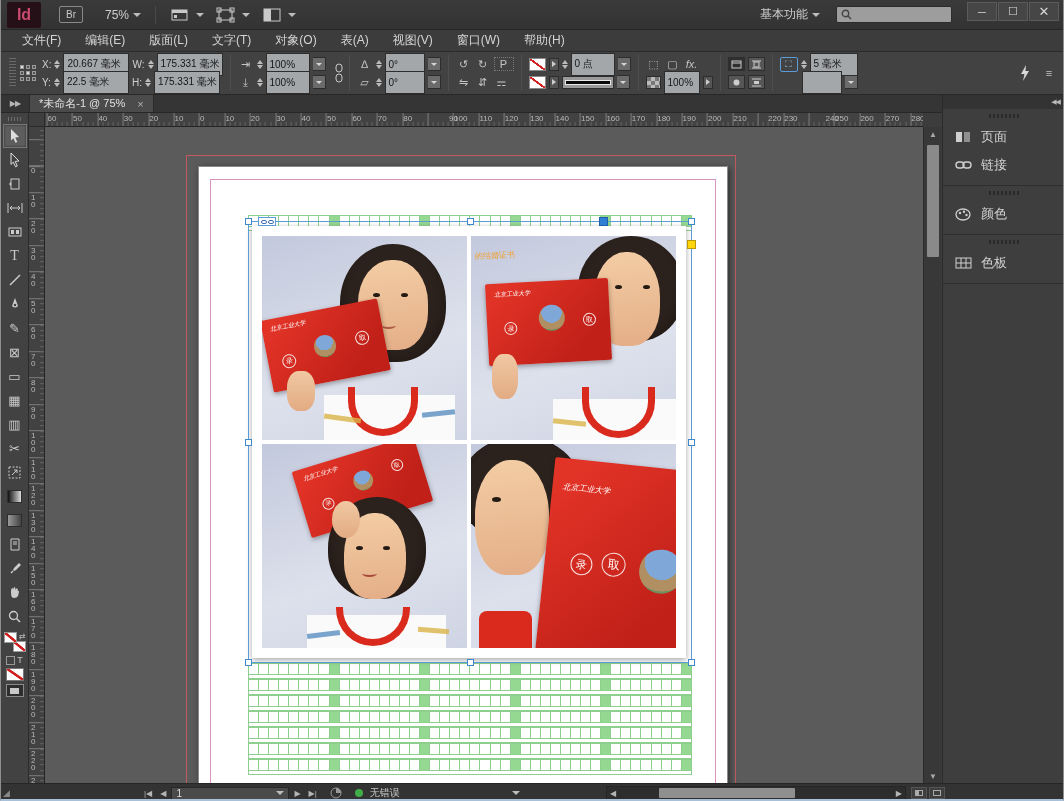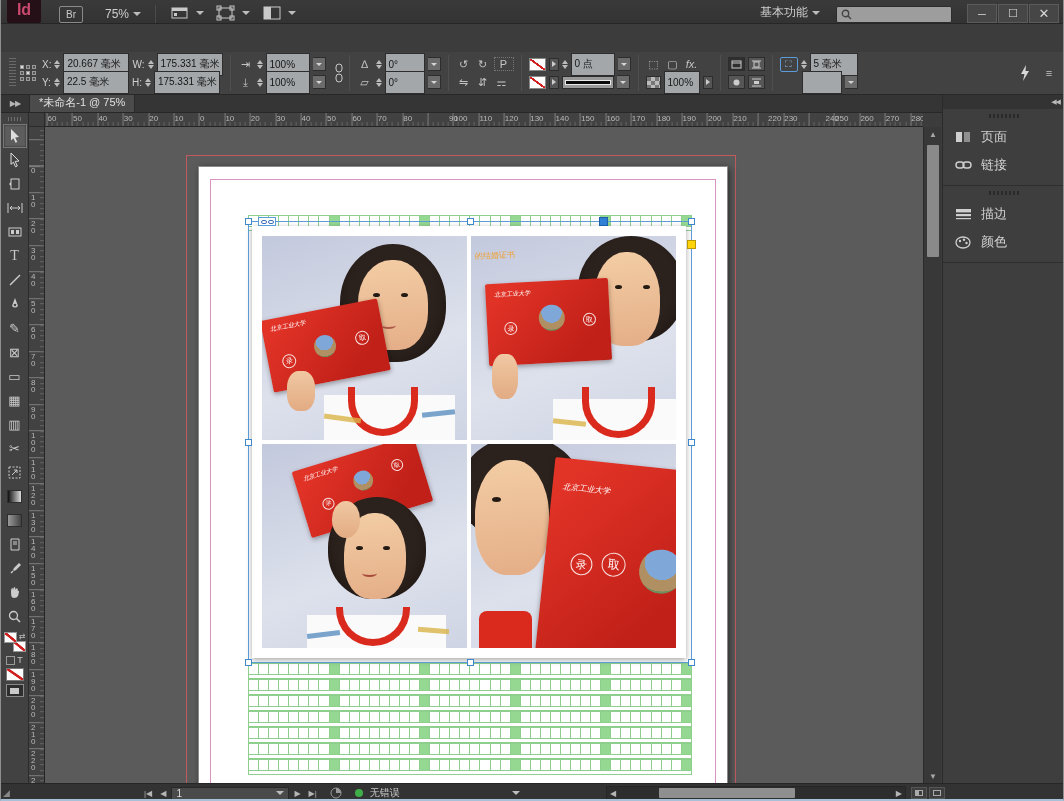--- a/index.html
+++ b/index.html
@@ -2,21 +2,21 @@
 <html><head>
 <meta charset="utf-8">
 <style>
   html,body{margin:0;padding:0;background:#222;}
   *{box-sizing:border-box;font-family:"Liberation Sans",sans-serif;}
   #app{position:relative;width:1064px;height:801px;background:#3c3c3c;overflow:hidden;
        border-left:1px solid #8f8f8f;border-right:1px solid #8f8f8f;border-bottom:2px solid #a8c0d8;}
   .abs{position:absolute;}
 
   
-  #titlebar{left:0;top:0;width:1064px;height:24px;background:linear-gradient(#3a3a3a,#333);border-bottom:1px solid #262626;display:flex;align-items:flex-end;}
+  #titlebar{left:0;top:0;width:1064px;height:30px;background:linear-gradient(#3a3a3a,#333);border-bottom:1px solid #262626;display:flex;align-items:center;}
   #id-logo{width:34px;height:26px;margin-left:6px;display:flex;align-items:center;justify-content:center;
            color:#c9496f;font-weight:bold;font-size:16px;background:#251018;border-radius:2px;}
   #br-btn{margin-left:18px;width:24px;height:17px;border:1px solid #8a8a8a;border-radius:2px;color:#c9c9c9;font-size:10px;display:flex;align-items:center;justify-content:center;}
   .tb-drop{display:flex;align-items:center;gap:4px;color:#cfcfcf;font-size:12px;padding:2px 6px;cursor:default;}
   .caret{width:0;height:0;border-left:4px solid transparent;border-right:4px solid transparent;border-top:4px solid #bdbdbd;display:inline-block;}
   .tb-sep{width:1px;height:18px;background:#2a2a2a;border-right:1px solid #4a4a4a;margin:0 8px;}
   .tb-ico{width:22px;height:16px;position:relative;}
   #workspace-btn{margin-left:auto;}
   #search-box{width:116px;height:17px;background:#9d9d9d;border:1px solid #2c2c2c;border-radius:2px;margin:0 14px 0 10px;display:flex;align-items:center;padding:0 4px;gap:4px;}
   #search-input{border:0;background:transparent;width:90px;font-size:11px;color:#333;outline:none;}
@@ -55,21 +55,21 @@
   .wrapico{width:17px;height:14px;border:1px solid #2d2d2d;background:#565656;display:flex;align-items:center;justify-content:center;}
   .wrapico.active{background:#2f2f2f;}
   .wrapico svg{display:block;}
   .autofit{width:18px;height:15px;border:1px solid #5b9bd8;border-radius:2px;display:flex;align-items:center;justify-content:center;color:#8fc0e8;font-size:9px;}
   .checker{width:15px;height:13px;background:conic-gradient(#bbb 0 25%,#777 0 50%,#bbb 0 75%,#777 0) 0 0/8px 8px;border:1px solid #2d2d2d;}
   .grad{width:15px;height:13px;background:linear-gradient(90deg,#111,#ddd);border:1px solid #2d2d2d;}
 
   
   #tabbar{left:0;top:95px;width:1064px;height:18px;background:#353535;border-bottom:1px solid #272727;display:flex;align-items:stretch;}
   #panel-overflow{width:28px;display:flex;align-items:center;justify-content:center;color:#b5b5b5;font-size:8px;letter-spacing:-1px;}
-  #doc-tab{background:#4b4b4b;border-right:1px solid #2a2a2a;border-left:1px solid #2a2a2a;color:#e0e0e0;font-size:11px;display:flex;align-items:center;gap:12px;padding:0 9px;flex-direction:column;}
+  #doc-tab{background:#4b4b4b;border-right:1px solid #2a2a2a;border-left:1px solid #2a2a2a;color:#e0e0e0;font-size:11px;display:flex;align-items:center;gap:12px;padding:0 9px;}
   #tab-close{color:#b0b0b0;font-size:11px;}
 
   
   #ruler-corner{left:28px;top:113px;width:16px;height:14px;background:#3f3f3f;border-right:1px solid #2b2b2b;border-bottom:1px solid #2b2b2b;}
   #hruler{left:44px;top:113px;width:878px;height:14px;background:#424242;border-bottom:1px solid #242424;overflow:hidden;}
   #hruler .ticks{position:absolute;left:0;top:0;width:100%;height:100%;
      background:repeating-linear-gradient(90deg,#7c7c7c 0 1px,transparent 1px 25.4px);background-position:1.6px 0;}
   #hruler .mticks{position:absolute;left:0;bottom:0;width:100%;height:4px;
      background:repeating-linear-gradient(90deg,#636363 0 1px,transparent 1px 5.08px);background-position:1.6px 0;}
   .hlab{position:absolute;top:1px;font-size:8px;color:#b9b9b9;}
@@ -215,20 +215,31 @@
         </svg>
       <input id="search-input" value="" style="">
     </div>
     <div id="winbtns">
       <div class="winbtn">─</div>
       <div class="winbtn">☐</div>
       <div class="winbtn" id="win-close">✕</div>
     </div>
   </div>
 
+  <div id="menubar" class="abs">
+      <span class="menu-item">文件(F)</span>
+      <span class="menu-item">编辑(E)</span>
+      <span class="menu-item">版面(L)</span>
+      <span class="menu-item">文字(T)</span>
+      <span class="menu-item">对象(O)</span>
+      <span class="menu-item">表(A)</span>
+      <span class="menu-item">视图(V)</span>
+      <span class="menu-item">窗口(W)</span>
+      <span class="menu-item">帮助(H)</span>
+    </div>
 
   <div id="controlbar" class="abs">
     <div class="cb-grip"></div>
     <div class="proxy">
       <i class="on"></i>
         <i></i>
         <i></i>
         <i></i>
         <i class="on"></i>
         <i></i>
@@ -1178,38 +1189,42 @@
                 <rect x="8" y="3" width="8" height="6" rx="3" fill="none" stroke="#cfcfcf" stroke-width="1.4"></rect>
               </svg>
             </span>
             <span>链接</span>
           </div>
         </div>
         <div class="dock-group">
           <div class="dock-grip"></div>
           <div class="dock-item">
             <span>
-              <svg width="17" height="12">
-                <rect x="1" y="1" width="15" height="3.4" fill="#cfcfcf"></rect>
-                <rect x="1" y="6" width="15" height="2.2" fill="#cfcfcf"></rect>
-                <rect x="1" y="10" width="15" height="1.2" fill="#cfcfcf"></rect>
-              </svg>
-            </span>
-            <span>描边</span>
-          </div>
-          <div class="dock-item">
-            <span>
               <svg width="17" height="13">
                 <ellipse cx="8" cy="6.5" rx="7" ry="5.5" fill="none" stroke="#cfcfcf" stroke-width="1.3"></ellipse>
                 <circle cx="5" cy="5" r="1.2" fill="#cfcfcf"></circle>
                 <circle cx="9" cy="3.8" r="1.2" fill="#cfcfcf"></circle>
                 <circle cx="11.5" cy="7" r="1.2" fill="#cfcfcf"></circle>
               </svg>
             </span>
             <span>颜色</span>
+          </div>
+        </div>
+        <div class="dock-group">
+          <div class="dock-grip"></div>
+          <div class="dock-item">
+            <span>
+              <svg width="17" height="12">
+                <rect x="1" y="1" width="15" height="10" fill="none" stroke="#cfcfcf"></rect>
+                <line x1="6" y1="1" x2="6" y2="11" stroke="#cfcfcf"></line>
+                <line x1="11" y1="1" x2="11" y2="11" stroke="#cfcfcf"></line>
+                <line x1="1" y1="6" x2="16" y2="6" stroke="#cfcfcf"></line>
+              </svg>
+            </span>
+            <span>色板</span>
           </div>
         </div>
       </div>
   </div>
 
   <div id="statusbar" class="abs">
     <div class="sb" style="left:2px;">
         <span style="color:#888;font-size:9px;">◢</span>
       </div>
     <div class="sb" style="left:140px;gap:2px;">

